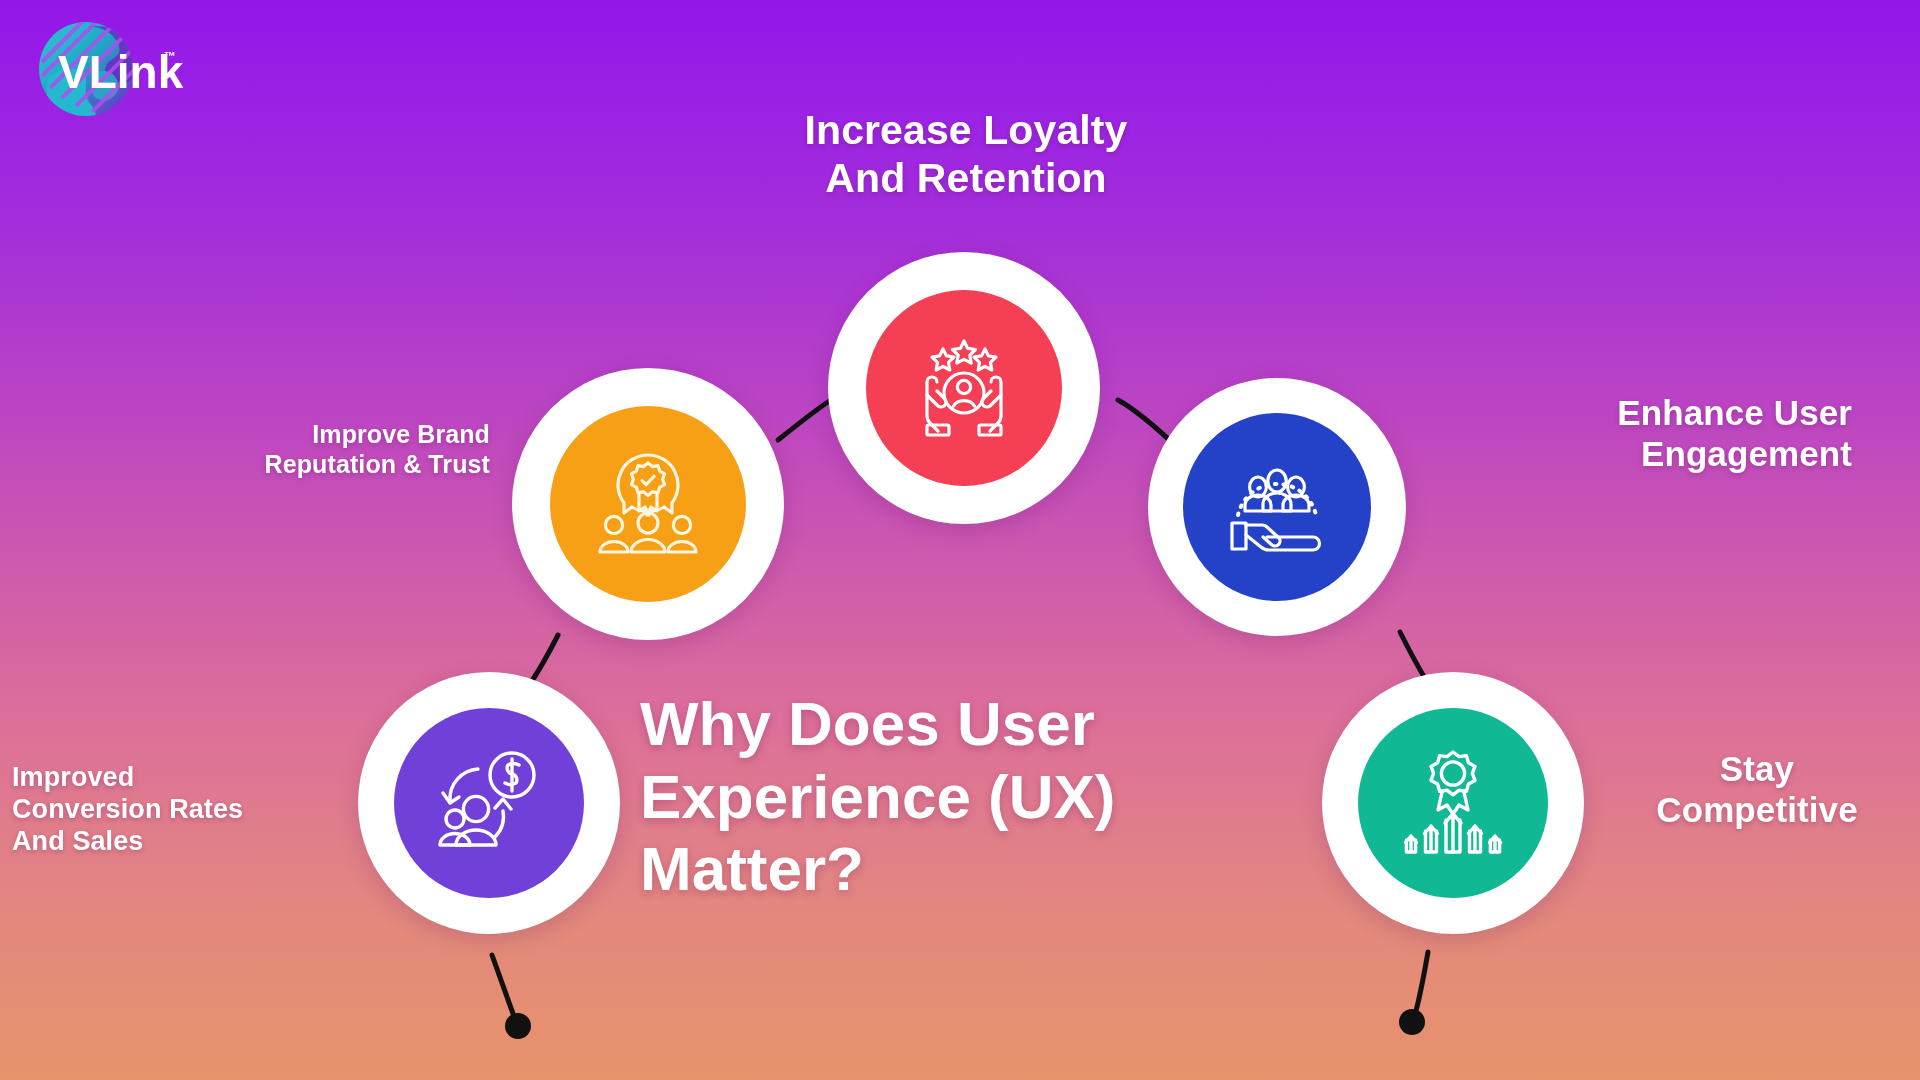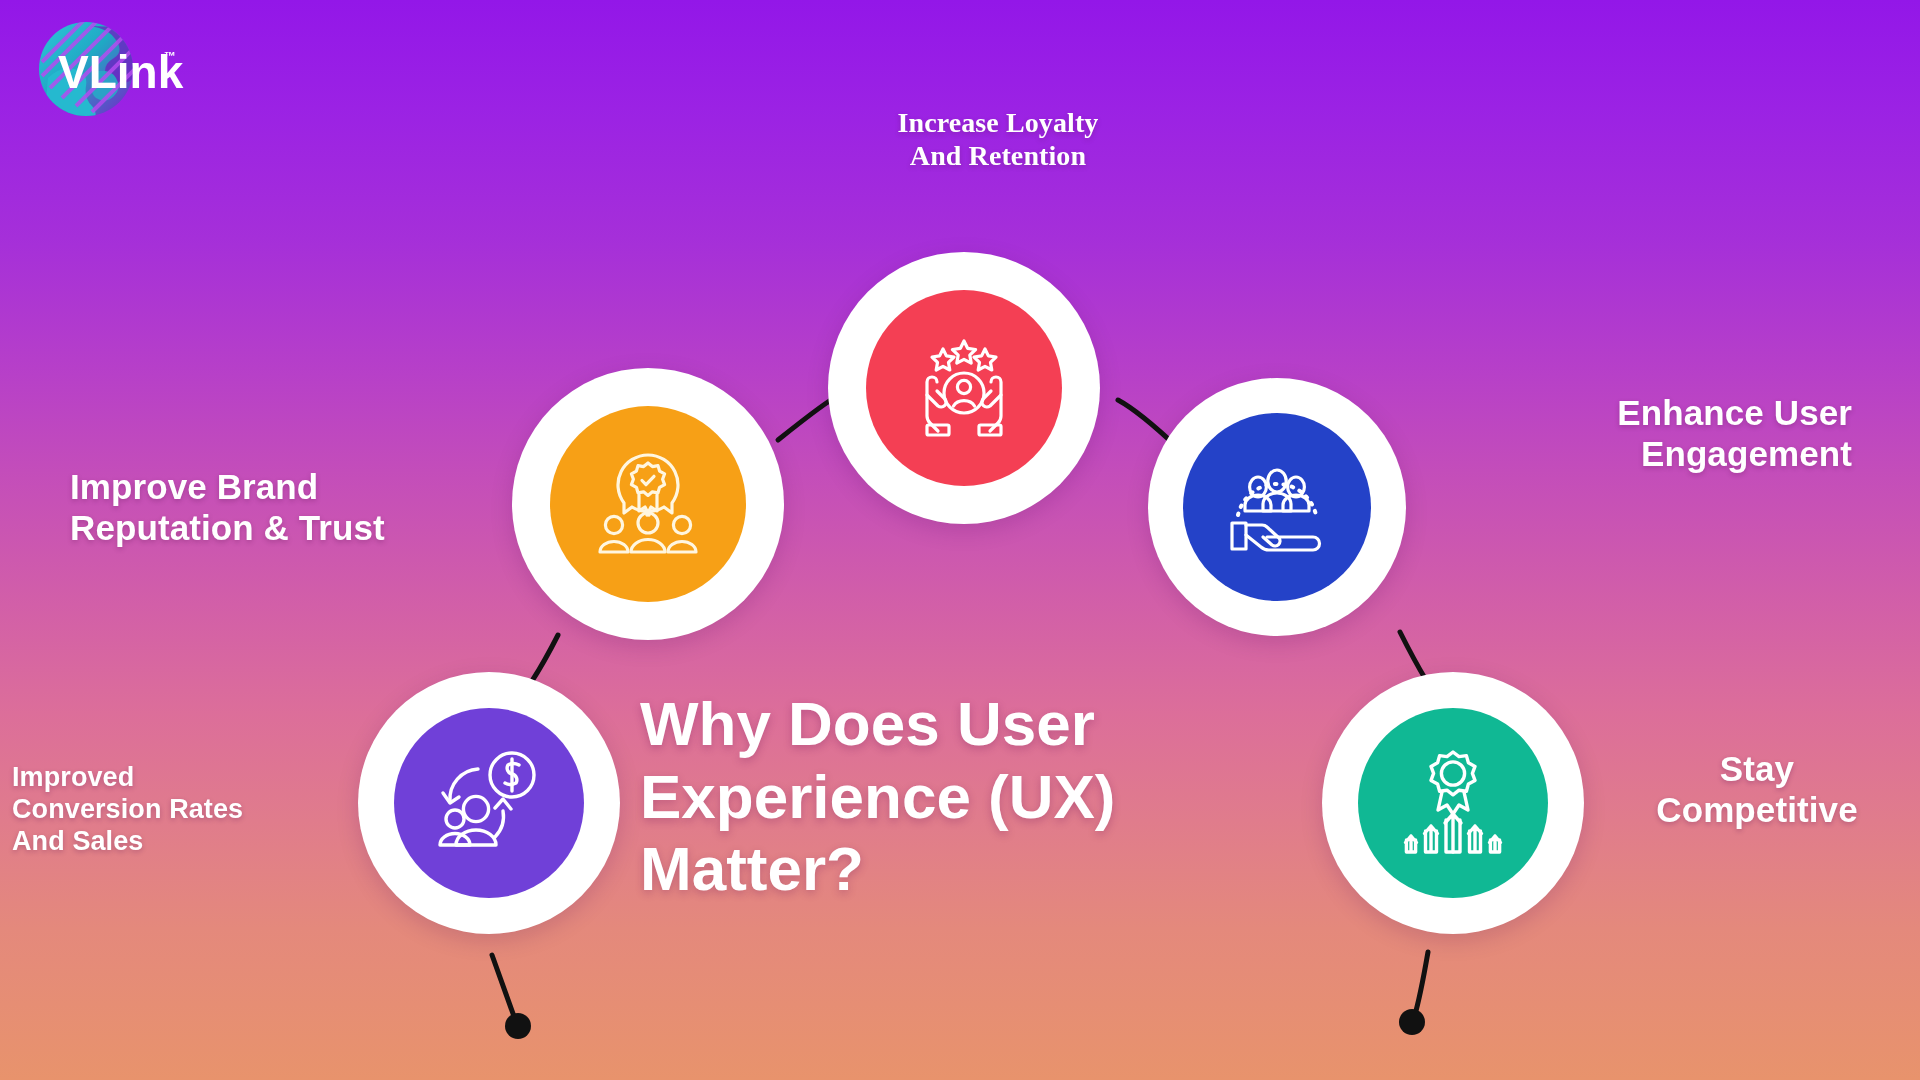--- a/index.html
+++ b/index.html
@@ -176,26 +176,26 @@
         <path d="M57 66 l0 38 M57 66 l-8 9 M57 66 l8 9"></path>
         <path d="M57 104 l-7 0 0 -32 M57 104 l7 0 0 -32"></path>
         <path d="M35 78 l0 26 M35 78 l-6.5 7.5 M35 78 l6.5 7.5 M35 104 l-5.5 0 0 -21 M35 104 l5.5 0 0 -21"></path>
         <path d="M79 78 l0 26 M79 78 l-6.5 7.5 M79 78 l6.5 7.5 M79 104 l-5.5 0 0 -21 M79 104 l5.5 0 0 -21"></path>
         <path d="M15 88 l0 16 M15 88 l-5.5 6.5 M15 88 l5.5 6.5 M15 104 l-4.6 0 0 -12 M15 104 l4.6 0 0 -12"></path>
         <path d="M99 88 l0 16 M99 88 l-5.5 6.5 M99 88 l5.5 6.5 M99 104 l-4.6 0 0 -12 M99 104 l4.6 0 0 -12"></path>
       </svg>
     </div>
   </div>
 
-  <div class="label" style="left:788px; top:106px; width:420px; font-size:28px; text-align:center;font-family:Liberation Serif, serif;">
+  <div class="label" style="left:756px; top:106px; width:420px; font-size:41px; text-align:center;">
     <div>Increase Loyalty</div>
     <div>And Retention</div>
   </div>
 
-  <div class="label" style="left:70px; top:420px; width:420px; font-size:35px; text-align:left;margin-top:46px;">
+  <div class="label" style="left:70px; top:420px; width:420px; font-size:25px; text-align:right;">
     <div>Improve Brand</div>
     <div>Reputation &amp; Trust</div>
   </div>
 
   <div class="label" style="left:1452px; top:392px; width:400px; font-size:35px; text-align:right;">
     <div>Enhance User</div>
     <div>Engagement</div>
   </div>
 
   <div class="label" style="left:12px; top:762px; width:360px; font-size:27px; ">

